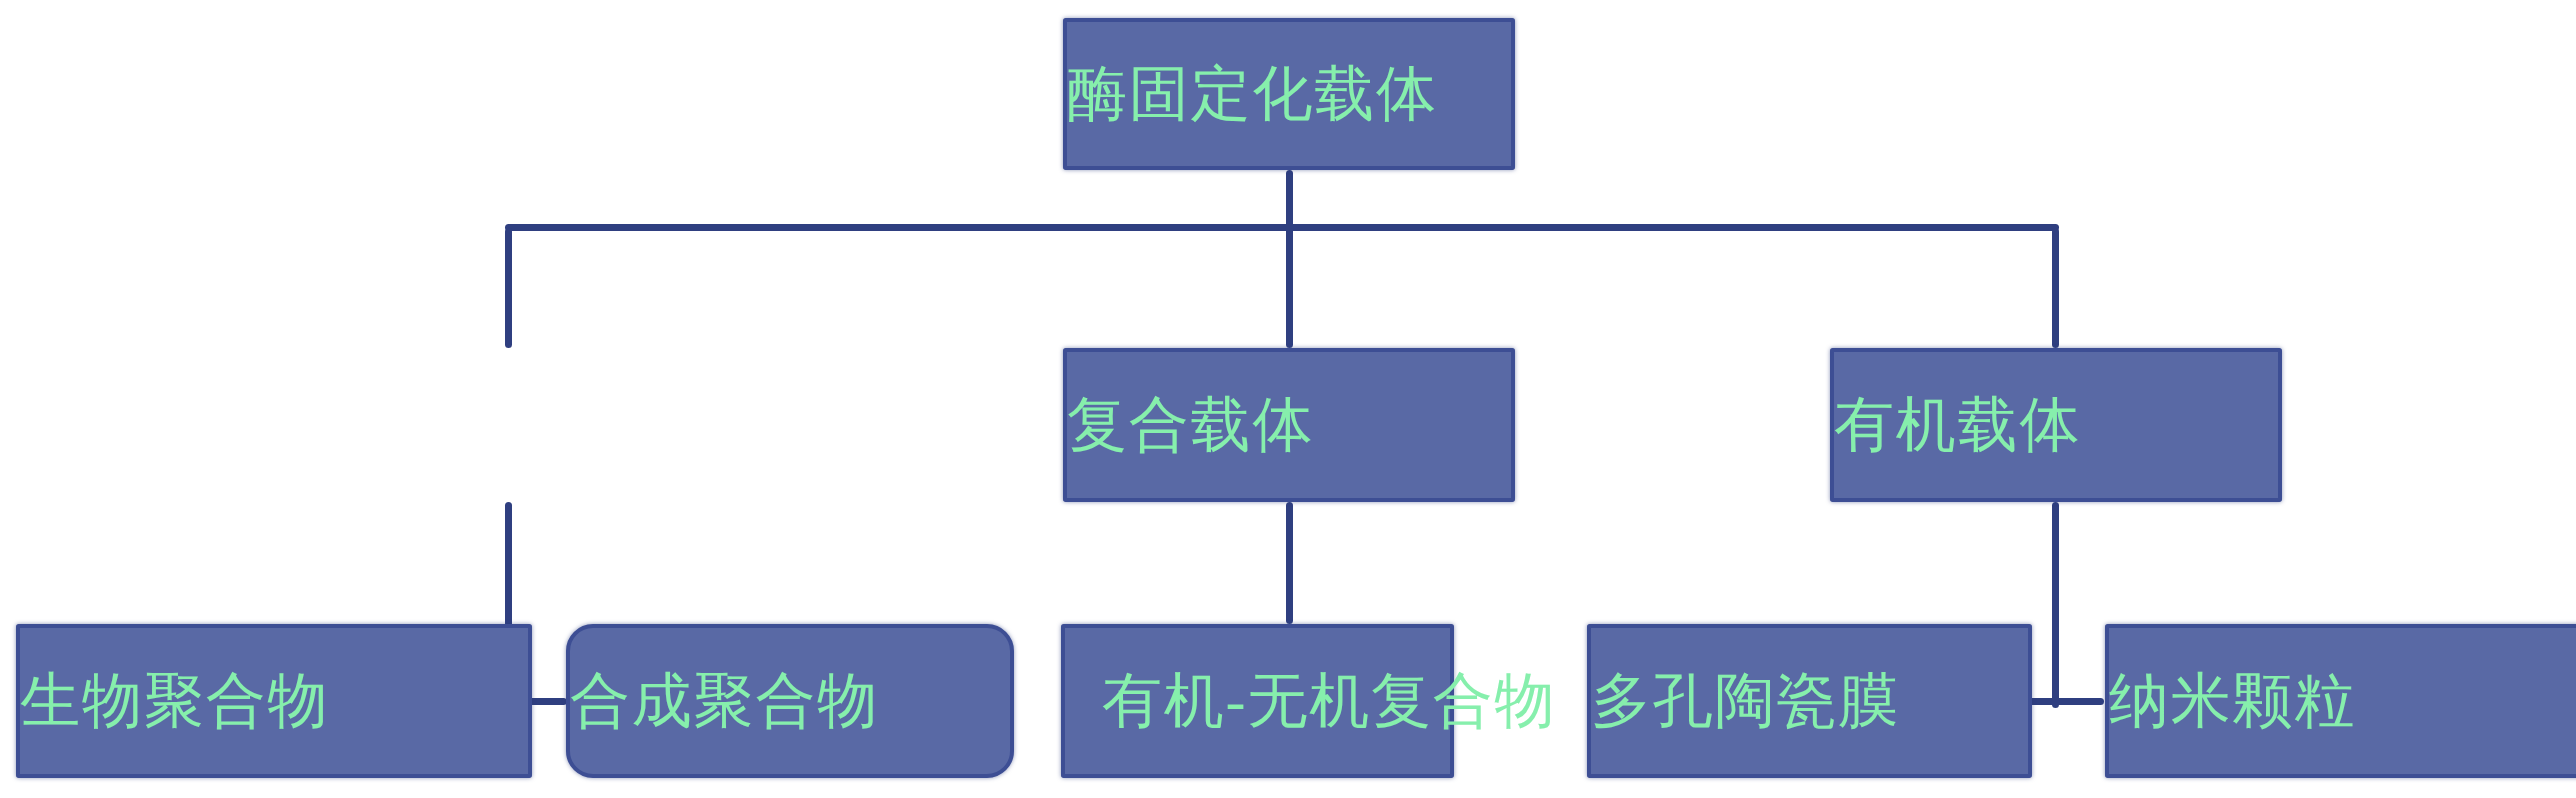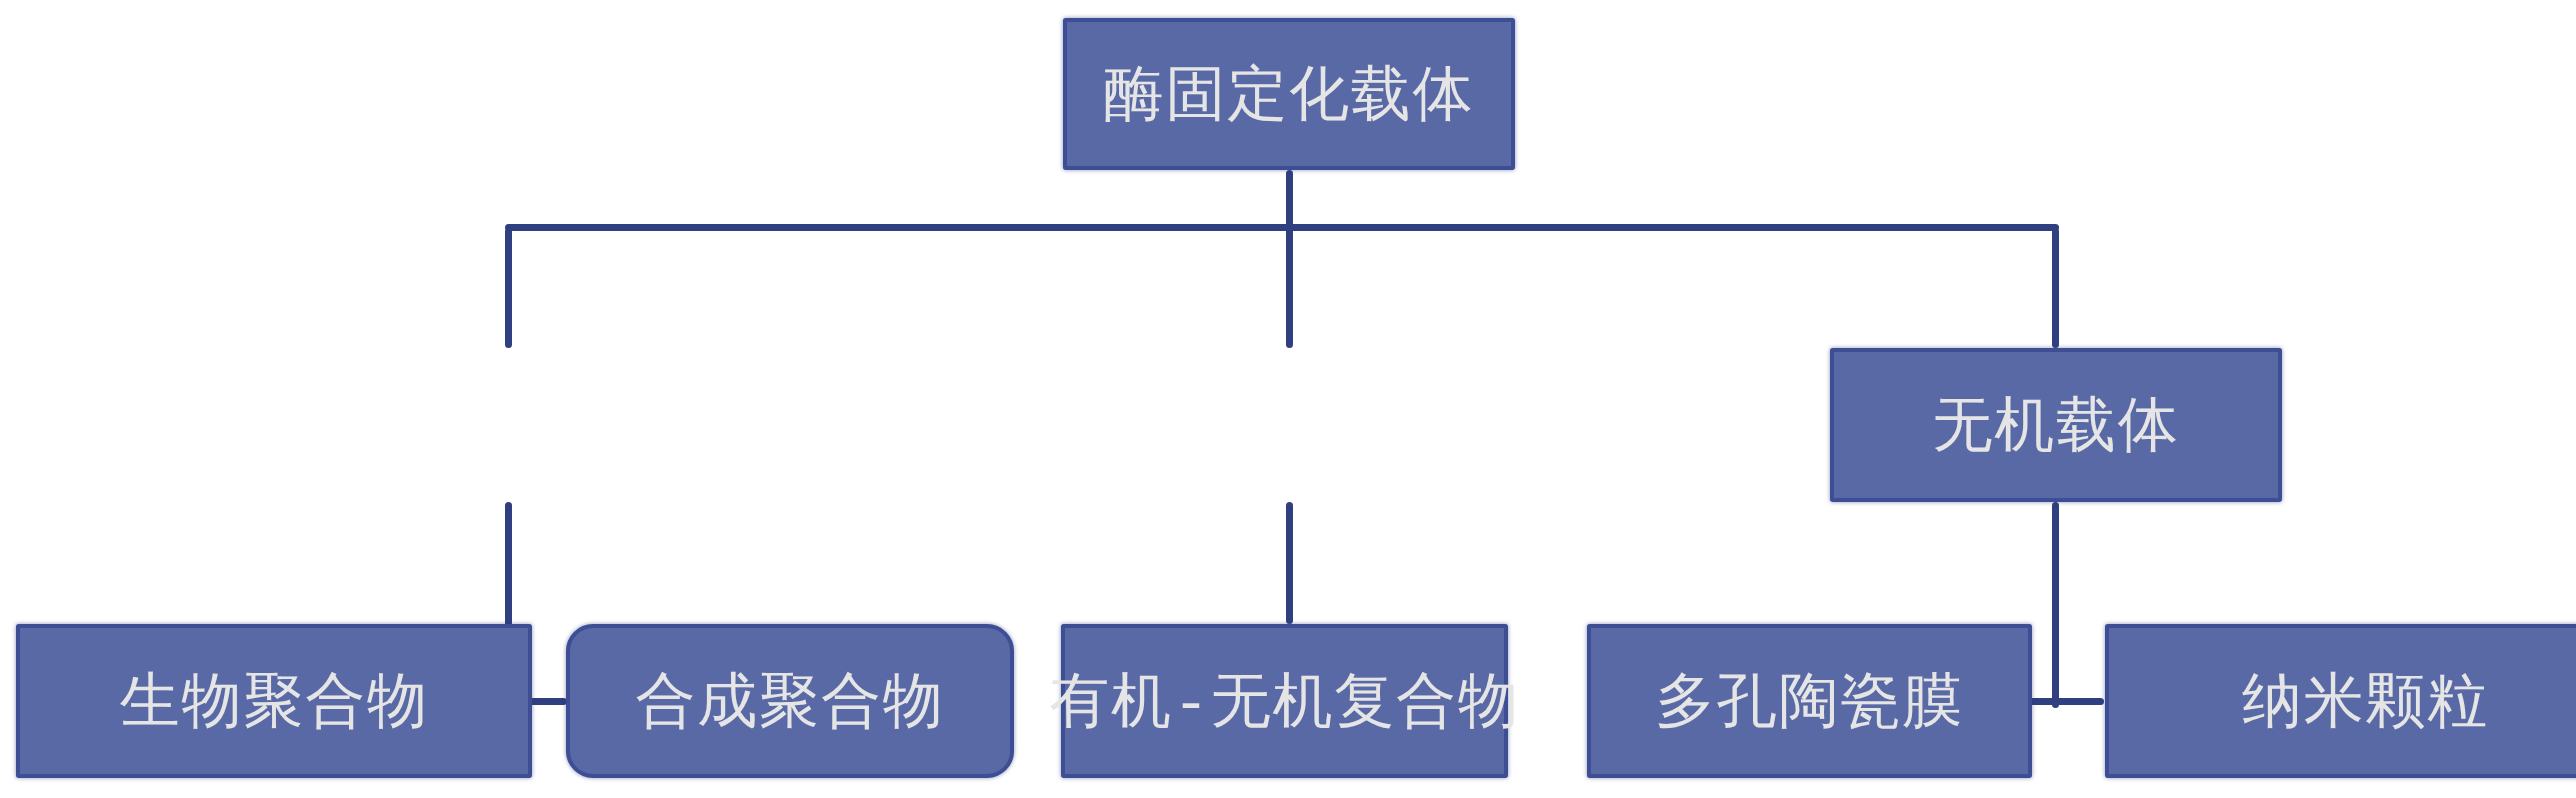--- a/index.html
+++ b/index.html
@@ -17,41 +17,40 @@
   }
   .node {
     position: absolute;
     box-sizing: border-box;
     background: #5969a5;
     border: 4.5px solid #3d4e94;
     border-radius: 2.7px;
     box-shadow: 0 0 4.5px rgba(47, 63, 128, 0.55);
     display: flex;
     align-items: center;
-    justify-content: center;
-    color: #e5e5e5;
+    justify-content: flex-start;
+    color: #86efac;
     font-size: 60px;
     letter-spacing: 1.8px;
     text-align: center;
     white-space: nowrap;
-    font-family: Liberation Mono, monospace;
   }
   .conn {
     position: absolute;
     background: #2f3f80;
     border-radius: 3.6px;
   }
   
   .n-root      { left: 1063px; top: 18px;  width: 452px; height: 152px; }
   .n-organic   { left: 282px;  top: 348px; width: 452px; height: 154px; }
   .n-composite { left: 1063px; top: 348px; width: 452px; height: 154px; }
   .n-inorganic { left: 1830px; top: 348px; width: 452px; height: 154px; }
   .n-bio       { left: 16.3px;   top: 624px; width: 516px; height: 154px; }
   .n-syn       { left: 566px;  top: 624px; width: 448px; height: 154px; border-radius: 27px; }
-  .n-orginorg  { left: 1061px; top: 624px; width: 447px; height: 154px; }
+  .n-orginorg  { left: 1061px; top: 624px; width: 393px; height: 154px; padding-left: 37px; }
   .n-ceramic   { left: 1587px; top: 624px; width: 445px; height: 154px; }
   .n-nano      { left: 2105px; top: 624px; width: 521px; height: 154px; }
   
   .c-root-v      { left: 1286px; top: 170px; width: 7.2px;    height: 178px; }
   .c-bus-h       { left: 505px;  top: 224px; width: 1554px; height: 7.2px;   }
   .c-left-drop   { left: 505px;  top: 228px; width: 7.2px;    height: 120px; }
   .c-right-drop  { left: 2052px; top: 228px; width: 7.2px;    height: 120px; }
   .c-organic-v   { left: 505px;  top: 502px; width: 7.2px;    height: 206px; }
   .c-organic-t   { left: 463px;  top: 698px; width: 104px;  height: 7.2px;   }
   .c-composite-v { left: 1286px; top: 502px; width: 7.2px;    height: 122px; }
@@ -70,22 +69,25 @@
   <div class="conn c-organic-v"></div>
   <div class="conn c-organic-t"></div>
   <div class="conn c-composite-v"></div>
   <div class="conn c-inorganic-v"></div>
   <div class="conn c-inorganic-t"></div>
 
   <div class="node n-root">
     <span>酶固定化载体</span>
   </div>
 
+  <div class="node n-composite">
+    <span>复合载体</span>
+  </div>
   <div class="node n-inorganic">
-    <span>无机载体</span>
+    <span>有机载体</span>
   </div>
 
   <div class="node n-bio">
     <span>生物聚合物</span>
   </div>
   <div class="node n-syn">
     <span>合成聚合物</span>
   </div>
   <div class="node n-orginorg">
     <span>有机-无机复合物</span>

